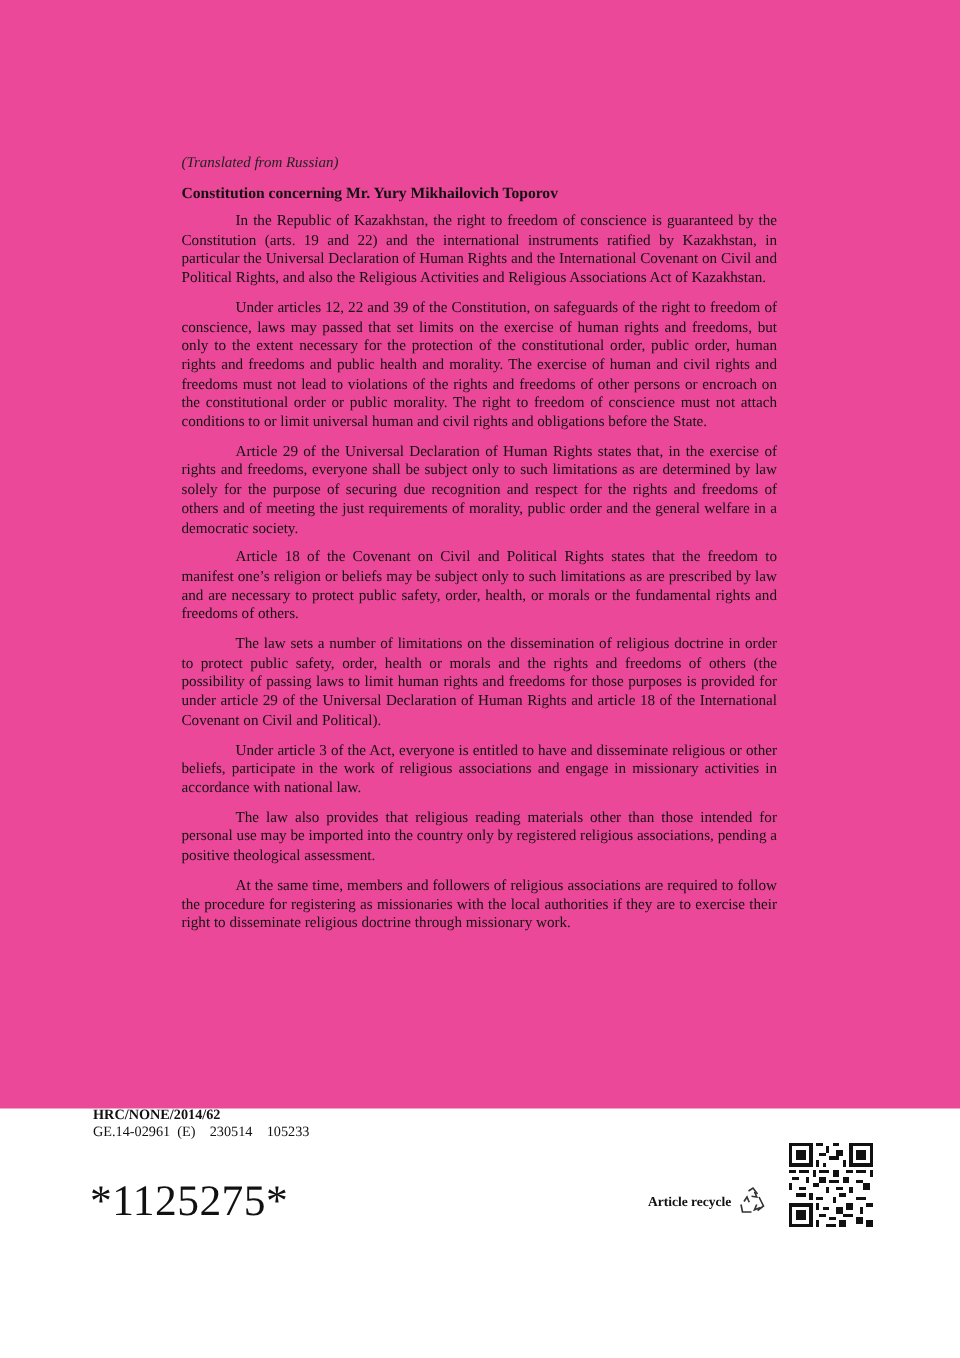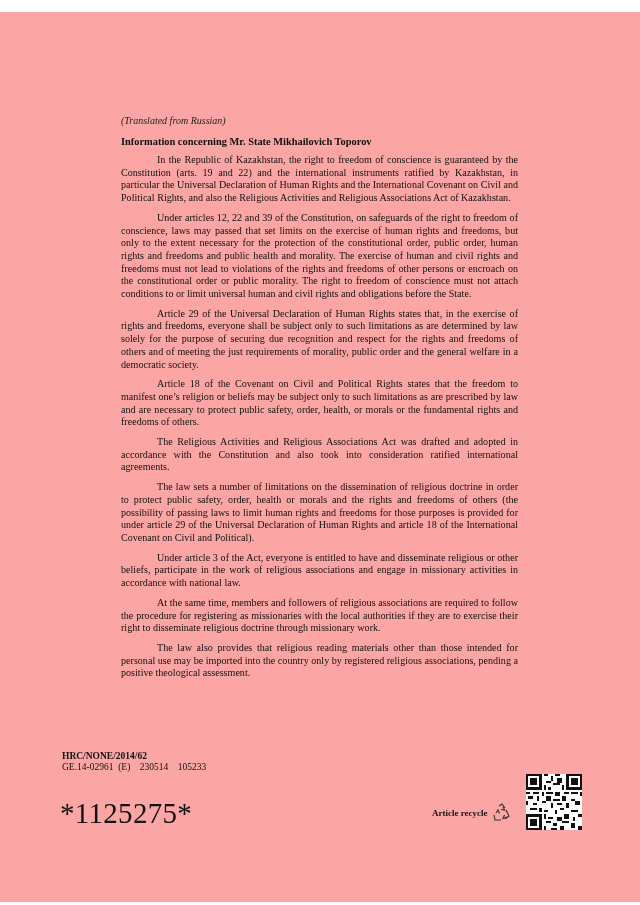--- a/index.html
+++ b/index.html
@@ -1,46 +1,45 @@
 <!DOCTYPE html>
 <html><head>
 <meta charset="utf-8">
 <style>
   html, body { margin: 0; padding: 0; background: #ffffff; }
   body { width: 640px; height: 905px; position: relative; overflow: hidden;
          font-family: "Liberation Serif", serif; color: #111; }
-  .page { position: absolute; left: 0; top: 12px; width: 640px; height: 890px; background: #fca5a5; }
+  .page { position: absolute; left: 0; top: 0; width: 640px; height: 739px; background: #ec4899; }
   .content { position: absolute; left: 121px; top: 103px; width: 397px; }
   .translated { font-style: italic; font-size: 10px; line-height: 12px; margin: 0 0 9px 0; color: #222; }
   .heading { font-weight: bold; font-size: 10.4px; line-height: 12px; margin: 0 0 6px 0; }
   .para { font-size: 10.1px; line-height: 12.7px; text-align: justify; text-indent: 36px;
           margin: 0 0 7px 0; hyphens: none; }
   .symbol { position: absolute; left: 62px; top: 739px; font-size: 9.5px; line-height: 11px; font-weight: bold; }
   .job { position: absolute; left: 62px; top: 750px; font-size: 9.5px; line-height: 11px; white-space: pre; }
   .barcode { position: absolute; left: 60px; top: 785px; font-size: 29px; line-height: 32px; letter-spacing: 0.3px; }
   .recycle { position: absolute; left: 432px; top: 790px; font-size: 9px; font-weight: bold; display: flex; align-items: center; gap: 3px; }
   .recycle-icon { width: 22px; height: 22px; display: inline-block; }
   .qr { position: absolute; left: 526px; top: 762px; width: 56px; height: 56px; }
 </style>
 </head>
 <body>
 
 <div class="page">
   <div class="content">
     <p class="translated">(Translated from Russian)</p>
-    <p class="heading">Information concerning Mr. State Mikhailovich Toporov</p>
+    <p class="heading">Constitution concerning Mr. Yury Mikhailovich Toporov</p>
     <p class="para">In the Republic of Kazakhstan, the right to freedom of conscience is guaranteed by the Constitution (arts. 19 and 22) and the international instruments ratified by Kazakhstan, in particular the Universal Declaration of Human Rights and the International Covenant on Civil and Political Rights, and also the Religious Activities and Religious Associations Act of Kazakhstan.</p>
     <p class="para">Under articles 12, 22 and 39 of the Constitution, on safeguards of the right to freedom of conscience, laws may passed that set limits on the exercise of human rights and freedoms, but only to the extent necessary for the protection of the constitutional order, public order, human rights and freedoms and public health and morality. The exercise of human and civil rights and freedoms must not lead to violations of the rights and freedoms of other persons or encroach on the constitutional order or public morality. The right to freedom of conscience must not attach conditions to or limit universal human and civil rights and obligations before the State.</p>
     <p class="para">Article 29 of the Universal Declaration of Human Rights states that, in the exercise of rights and freedoms, everyone shall be subject only to such limitations as are determined by law solely for the purpose of securing due recognition and respect for the rights and freedoms of others and of meeting the just requirements of morality, public order and the general welfare in a democratic society.</p>
     <p class="para">Article 18 of the Covenant on Civil and Political Rights states that the freedom to manifest one’s religion or beliefs may be subject only to such limitations as are prescribed by law and are necessary to protect public safety, order, health, or morals or the fundamental rights and freedoms of others.</p>
-    <p class="para">The Religious Activities and Religious Associations Act was drafted and adopted in accordance with the Constitution and also took into consideration ratified international agreements.</p>
     <p class="para">The law sets a number of limitations on the dissemination of religious doctrine in order to protect public safety, order, health or morals and the rights and freedoms of others (the possibility of passing laws to limit human rights and freedoms for those purposes is provided for under article 29 of the Universal Declaration of Human Rights and article 18 of the International Covenant on Civil and Political).</p>
     <p class="para">Under article 3 of the Act, everyone is entitled to have and disseminate religious or other beliefs, participate in the work of religious associations and engage in missionary activities in accordance with national law.</p>
+    <p class="para">The law also provides that religious reading materials other than those intended for personal use may be imported into the country only by registered religious associations, pending a positive theological assessment.</p>
     <p class="para">At the same time, members and followers of religious associations are required to follow the procedure for registering as missionaries with the local authorities if they are to exercise their right to disseminate religious doctrine through missionary work.</p>
-    <p class="para">The law also provides that religious reading materials other than those intended for personal use may be imported into the country only by registered religious associations, pending a positive theological assessment.</p>
   </div>
 
   <div class="symbol">HRC/NONE/2014/62</div>
   <div class="job">GE.14-02961  (E)    230514    105233</div>
   <div class="barcode">*1125275*</div>
 
   <div class="recycle">
     <span>Article recycle</span>
     <span class="recycle-icon">
       <svg width="22" height="22" viewBox="0 0 22 22">

